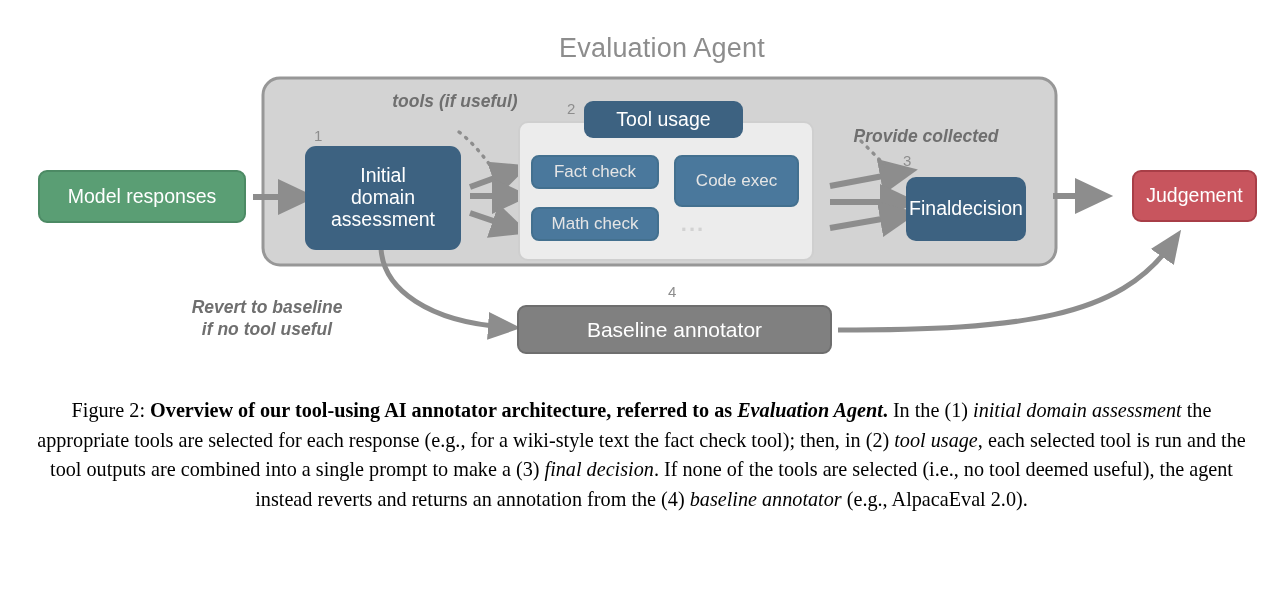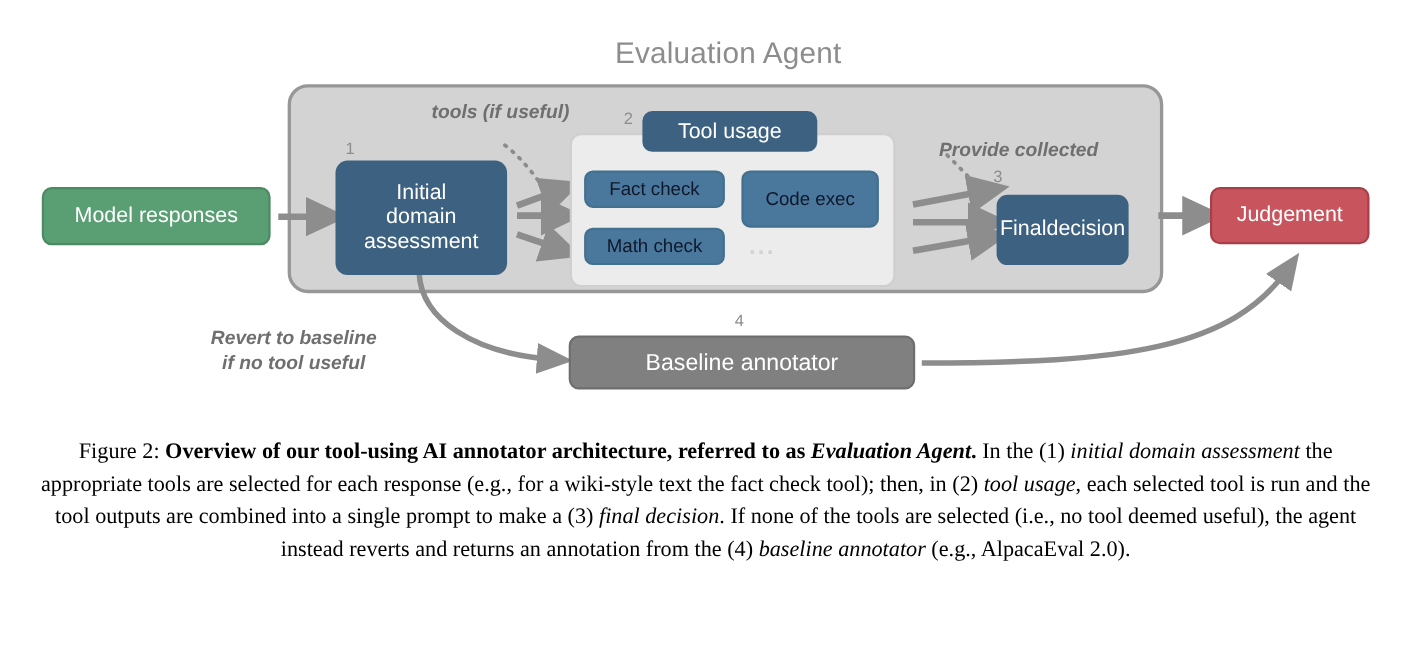--- a/index.html
+++ b/index.html
@@ -81,21 +81,21 @@
     background: #3d6281;
     border-radius: 9px;
     font-size: 19.5px;
     z-index: 5;
   }
   .tool-chip {
     background: #4a789c;
     border: 2px solid #43six; 
     border-radius: 8px;
     font-size: 17px;
-    color: #0f172a;
+    color: #e5e5e5;
   }
   .tool-chip {
     border: 2px solid #43708f;
   }
   #tool-fact-check { left: 531px; top: 155px; width: 128px; height: 34px; }
   #tool-code-exec  { left: 674px; top: 155px; width: 125px; height: 52px; }
   #tool-math-check { left: 531px; top: 207px; width: 128px; height: 34px; }
   #tool-ellipsis {
     left: 668px; top: 207px; width: 50px; height: 34px;
     color: #d2d2d2;
@@ -109,22 +109,22 @@
     left: 906px; top: 177px;
     width: 120px; height: 64px;
     background: #3d6281;
     border-radius: 10px;
     font-size: 19.5px;
     flex-direction: row;
   }
 
   
   #judgement {
-    left: 1100px; top: 170px;
-    width: 145px; height: 52px;
+    left: 1132px; top: 170px;
+    width: 125px; height: 52px;
     background: #c8555e;
     border: 2.5px solid #a83e47;
     border-radius: 9px;
     font-size: 19.5px;
   }
 
   
   #baseline-annotator {
     left: 517px; top: 305px;
     width: 315px; height: 49px;

